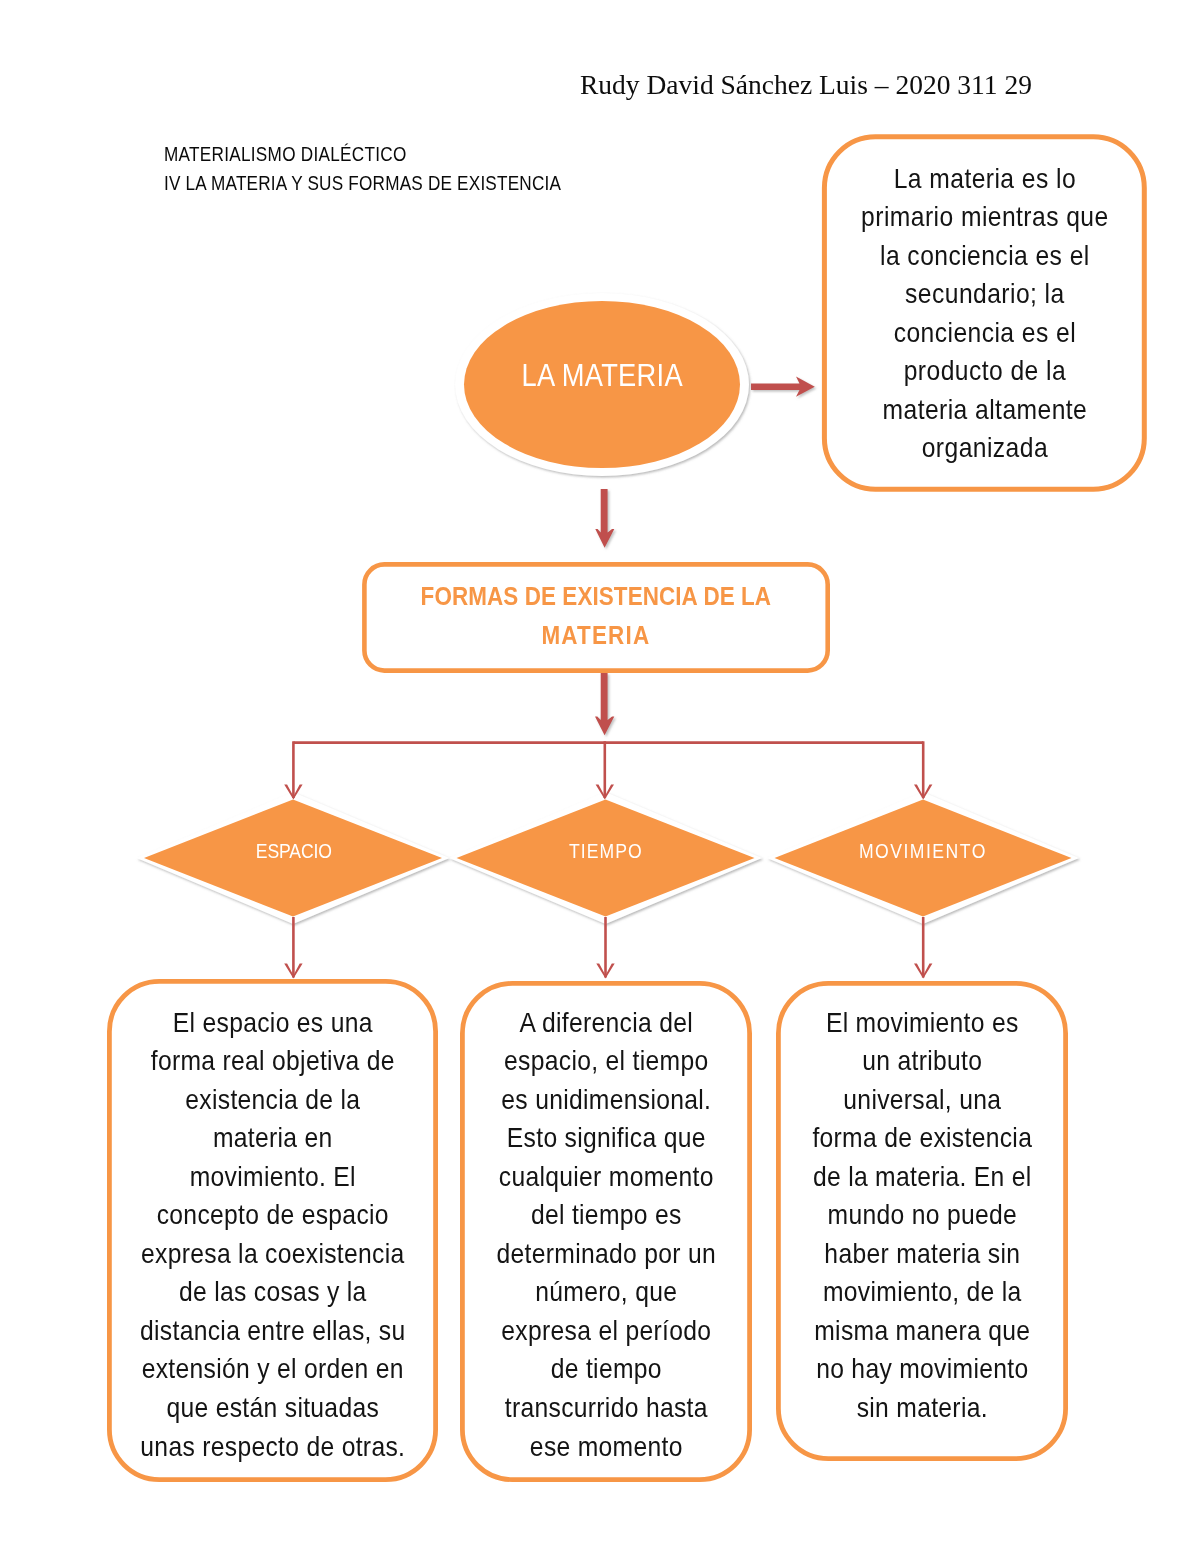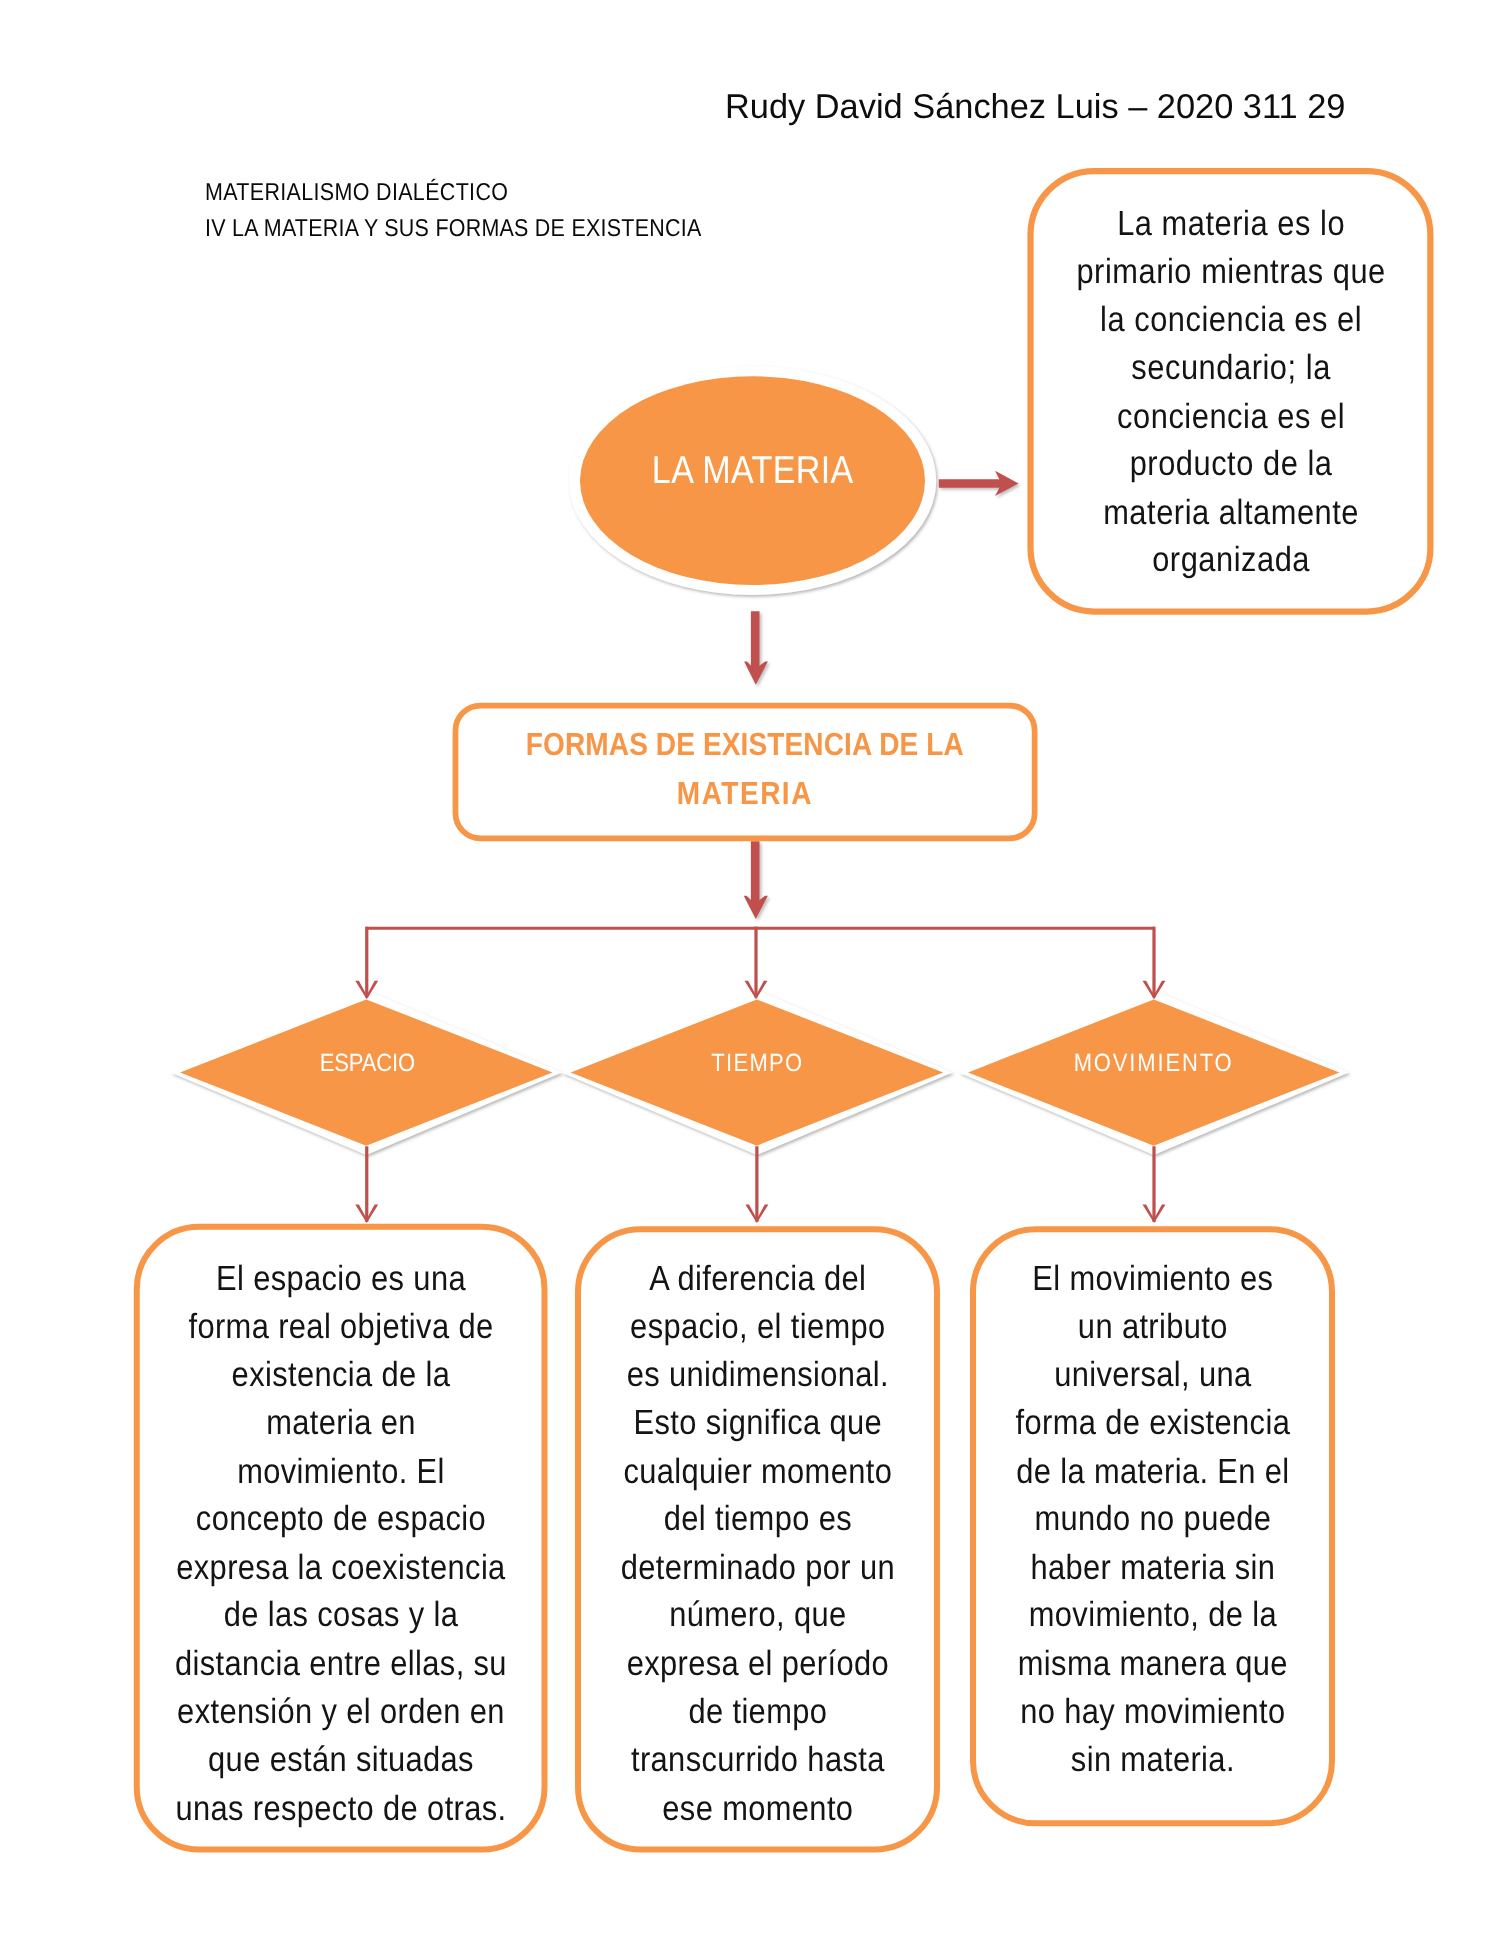--- a/index.html
+++ b/index.html
@@ -1,20 +1,20 @@
 <!DOCTYPE html>
 <html><head>
 <meta charset="utf-8">
 <title>Materialismo Dialéctico</title>
 <style>
   html,body{margin:0;padding:0;}
   body{width:1200px;height:1553px;background:#ffffff;position:relative;overflow:hidden;
        font-family:"Liberation Sans",sans-serif;-webkit-font-smoothing:antialiased;}
   .abs{position:absolute;}
-  #author{left:580px;top:69px;font-family:Liberation Sans, sans-serif;white-space:nowrap;
+  #author{left:580px;top:69px;font-family:Liberation Serif, serif;white-space:nowrap;
           font-size:27.5px;color:#0d0d0d;letter-spacing:0px;}
   #head1{left:164px;top:143px;font-size:19.5px;color:#0a0a0a;letter-spacing:0.32px;transform:scaleX(0.88);transform-origin:left top;}
   #head2{left:164px;top:172px;font-size:19.5px;color:#0a0a0a;letter-spacing:0.23px;transform:scaleX(0.88);transform-origin:left top;}
   svg#canvas{position:absolute;left:0;top:0;width:1200px;height:1553px;}
   .boxtext{position:absolute;text-align:center;color:#141414;white-space:pre-line;}
   #ellipse-label{left:457px;top:359.5px;width:330px;text-align:center;font-size:31px;color:#FFFFFF;
                  letter-spacing:0.31px;line-height:31px;transform:scaleX(0.88);transform-origin:left top;}
   #note-text{left:829.5px;top:159.5px;width:352px;text-align:center;font-size:28px;color:#141414;
              line-height:38.5px;letter-spacing:0.5px;transform:scaleX(0.88);transform-origin:left top;}
   .formas-line{position:absolute;left:364px;width:527px;text-align:center;font-weight:bold;

